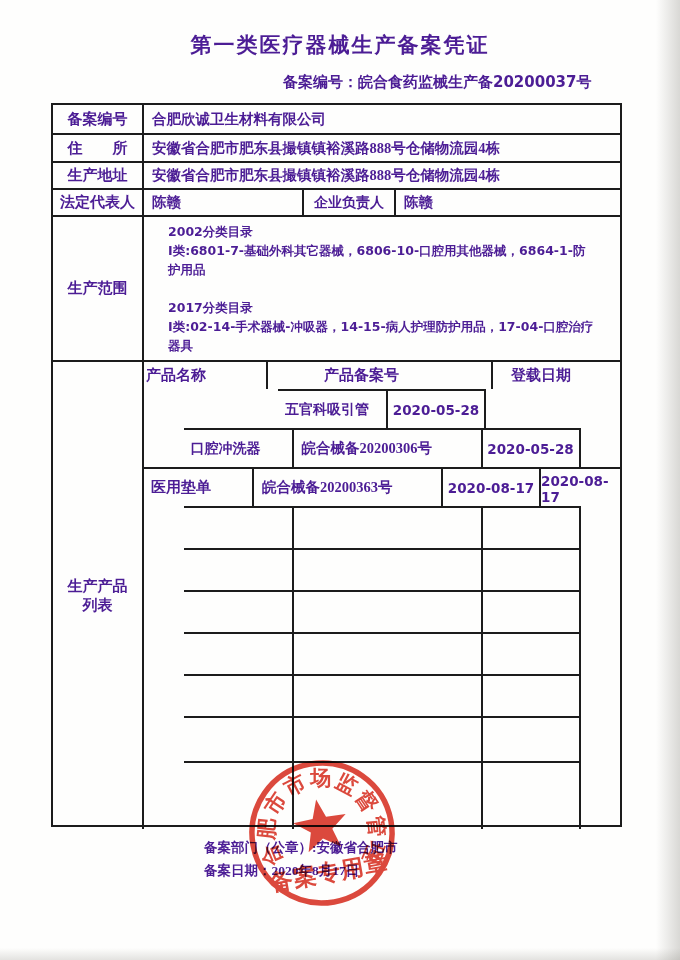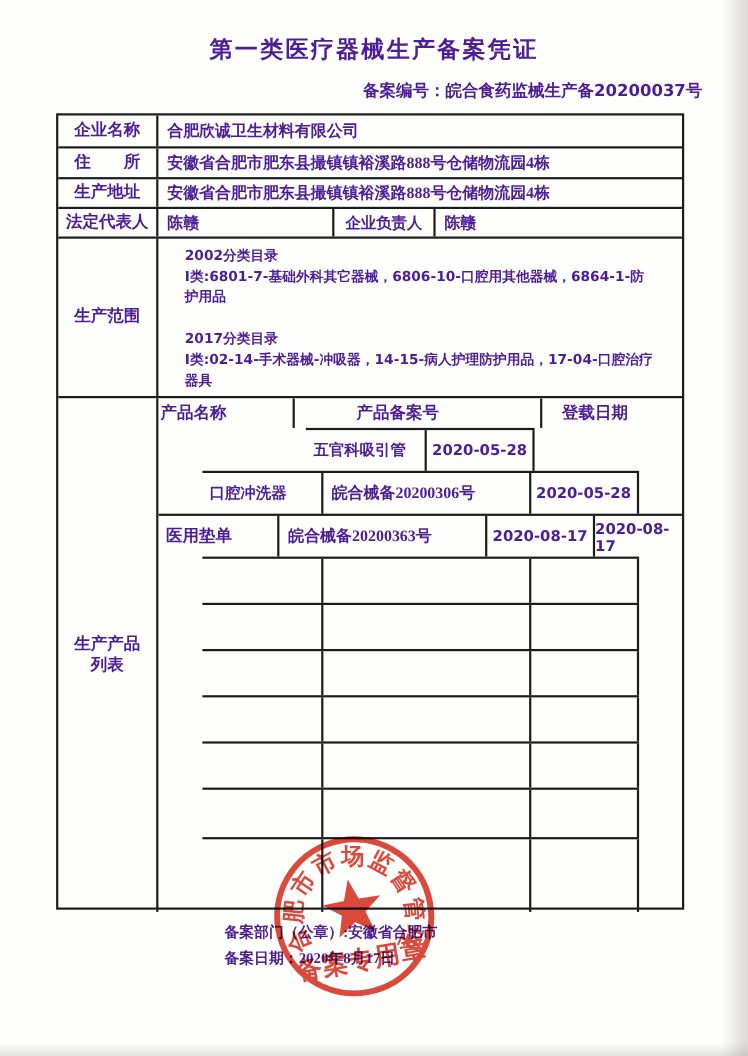--- a/index.html
+++ b/index.html
@@ -8,21 +8,21 @@
     position:relative; width:680px; height:960px; margin:0 auto;
     background:#fefefd; overflow:hidden;
     font-family:"Liberation Serif", serif; color:#4c1d95;
   }
   .title {
     position:absolute; top:31px; left:0; width:680px;
     text-align:center; font-size:21px; font-weight:bold; letter-spacing:2px;
   }
   .record-no {
     position:absolute; top:73px; left:283px;
-    font-size:15px; font-weight:bold;margin-left:47px;
+    font-size:15px; font-weight:bold;
   }
   .sans { font-family:"DejaVu Sans", sans-serif; }
 
   
   .tbl {
     position:absolute; left:51px; top:103px; width:571px; height:724px;
     border:2px solid #1c1c1c;
   }
   .trow { display:flex; border-top:2px solid #1c1c1c; }
   .trow:first-child { border-top:none; }
@@ -78,21 +78,21 @@
 
   <div class="title">第一类医疗器械生产备案凭证</div>
 
   <div class="record-no">
     <span>备案编号：</span><span class="sans">皖合食药监械生产备20200037号</span>
   </div>
 
   <div class="tbl">
 
     <div class="trow" style="height:28px">
-      <div class="cell lbl">企业名称</div>
+      <div class="cell lbl">备案编号</div>
       <div class="cell val">合肥欣诚卫生材料有限公司</div>
     </div>
 
     <div class="trow" style="height:28px">
       <div class="cell lbl">住　　所</div>
       <div class="cell val">安徽省合肥市肥东县撮镇镇裕溪路888号仓储物流园4栋</div>
     </div>
 
     <div class="trow" style="height:27px">
       <div class="cell lbl">生产地址</div>

